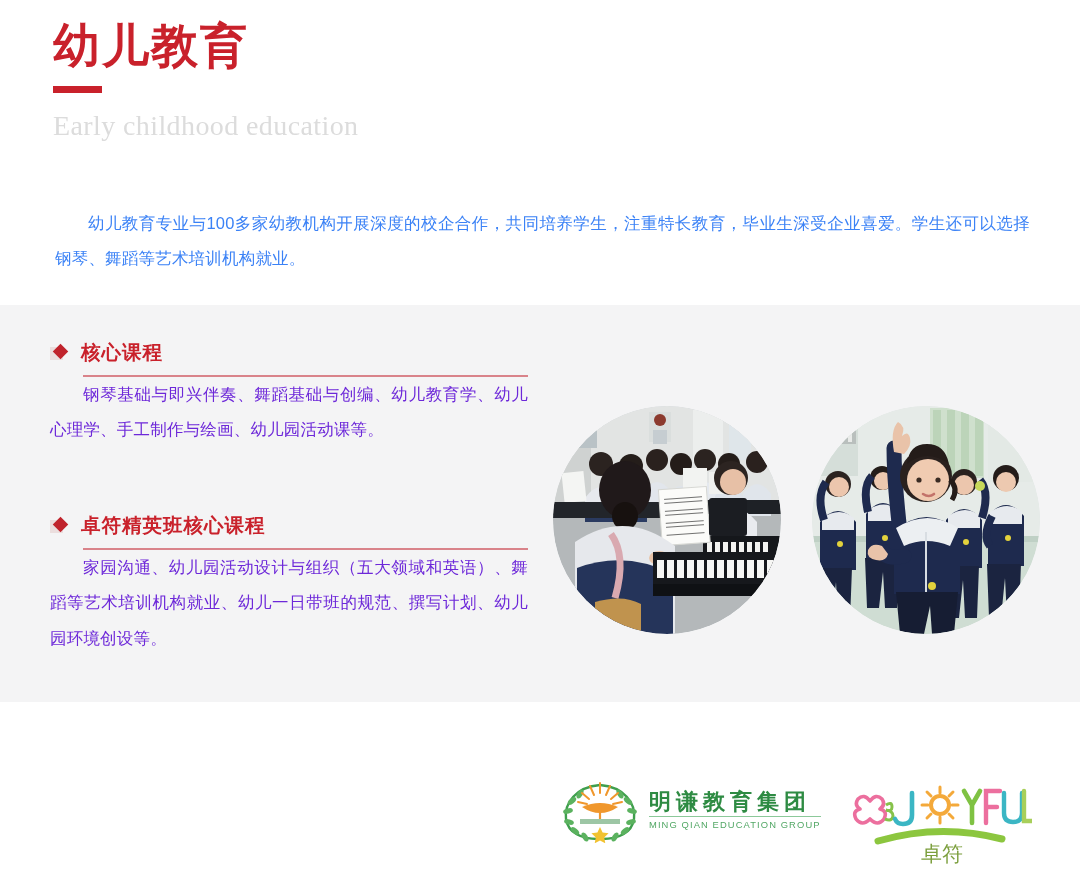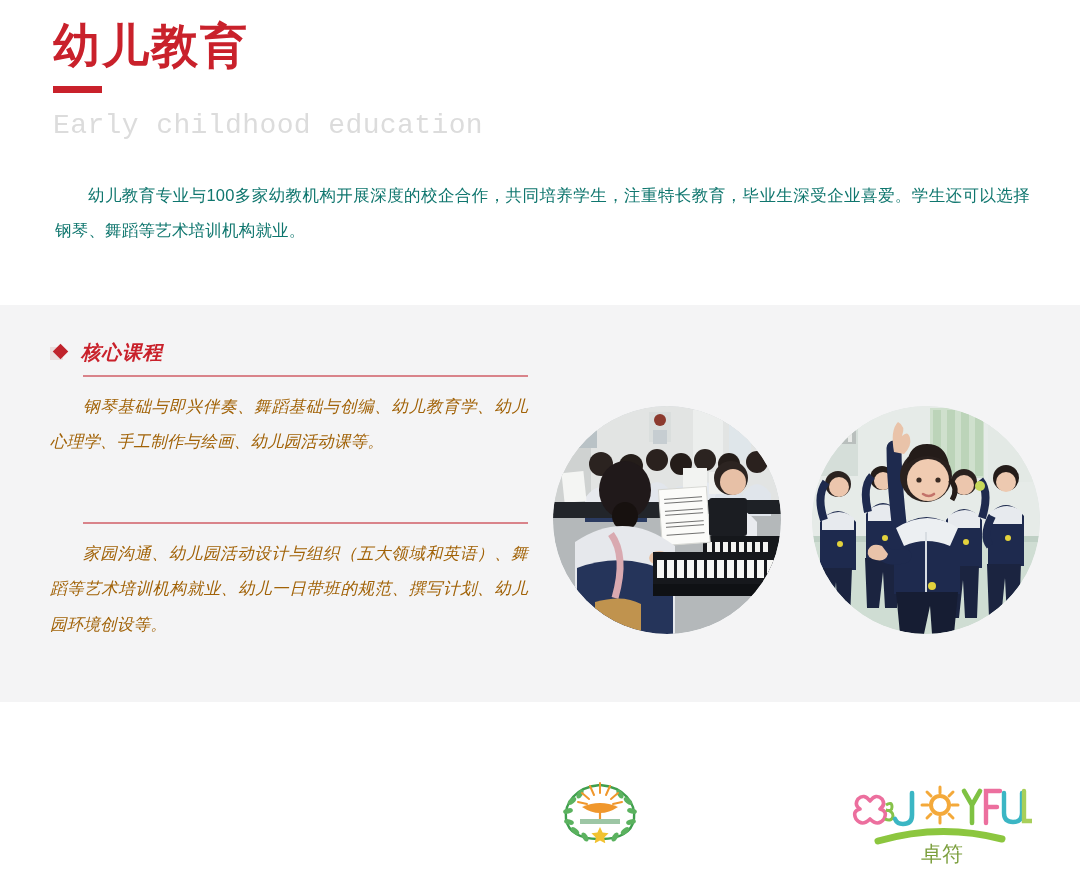--- a/index.html
+++ b/index.html
@@ -39,35 +39,35 @@
     font-family: "Liberation Sans", "DejaVu Sans", sans-serif;
   }
   .title-rule {
     width: 49px;
     height: 7px;
     background: #c9212b;
     margin-top: 13px;
   }
   .page-subtitle {
     margin-top: 19px;
-    font-family: Liberation Mono, monospace;
+    font-family: Liberation Serif, serif;
     font-size: 28px;
     color: #dcdcdc;
     letter-spacing: 0.4px;
     line-height: 1;
   }
 
   
   .intro {
     position: absolute;
     left: 55px;
-    top: 178px;
+    top: 206px;
     width: 975px;
     font-size: 16.5px;
-    color: #0f766e;
+    color: #3b82f6;
     line-height: 2.1;
     text-indent: 2em;
     text-align: justify;
     letter-spacing: 0.2px;
   }
 
   
   .gray-band {
     position: absolute;
     left: 0;
@@ -75,21 +75,20 @@
     width: 1080px;
     height: 397px;
     background: #f4f4f5;
   }
 
   
   .section {
     position: absolute;
     width: 478px;
     left: 50px;
-    font-style: italic;
   }
   .section-head {
     display: flex;
     align-items: center;
     gap: 9px;
     height: 26px;
   }
   .bullet {
     position: relative;
     width: 22px;
@@ -122,23 +121,22 @@
     line-height: 1;
   }
   .section-rule {
     margin-left: 33px;
     margin-top: 9px;
     width: 445px;
     height: 1.6px;
     background: #d9838a;
   }
   .section-body {
-    margin-top: 12px;
     font-size: 16.5px;
-    color: #a16207;
+    color: #6d28d9;
     line-height: 2.15;
     text-indent: 2em;
     text-align: justify;
     letter-spacing: 0.2px;
   }
 
   #sec-core      { top: 340px; }
   #sec-elite     { top: 513px; }
   #sec-coop      { top: 745px; }
 
@@ -218,20 +216,27 @@
         <span class="bk"></span>
           <span class="dm"></span>
       </span>
       <span class="section-title">核心课程</span>
     </div>
     <div class="section-rule"></div>
     <div class="section-body">钢琴基础与即兴伴奏、舞蹈基础与创编、幼儿教育学、幼儿心理学、手工制作与绘画、幼儿园活动课等。</div>
   </div>
 
   <div class="section" id="sec-elite">
+    <div class="section-head">
+      <span class="bullet">
+        <span class="bk"></span>
+          <span class="dm"></span>
+      </span>
+      <span class="section-title">卓符精英班核心课程</span>
+    </div>
     <div class="section-rule"></div>
     <div class="section-body">家园沟通、幼儿园活动设计与组织（五大领域和英语）、舞蹈等艺术培训机构就业、幼儿一日带班的规范、撰写计划、幼儿园环境创设等。</div>
   </div>
 
 
   <div class="photo" id="photo-piano">
     <svg viewBox="0 0 228 228" xmlns="http://www.w3.org/2000/svg">
       <defs>
         <clipPath id="cpA">
             <circle cx="114" cy="114" r="114"></circle>
@@ -475,20 +480,24 @@
           <line x1="62" y1="25" x2="53" y2="27"></line>
         </g>
 
         <path d="M22 30 q18 -8 36 0 q-18 12 -36 0 z" fill="#f0972c"></path>
         <path d="M40 28 l0 14" stroke="#f0972c" stroke-width="2.2"></path>
 
         <rect x="20" y="42" width="40" height="5" fill="#9dc6a5"></rect>
 
         <path d="M40 50 l2.6 5.4 6 .8 -4.4 4.2 1.1 5.9 -5.3 -2.8 -5.3 2.8 1.1 -5.9 -4.4 -4.2 6 -.8 z" fill="#f2c230"></path>
       </svg>
+      <div class="mq-text">
+        <div class="mq-cn">明谦教育集团</div>
+        <div class="mq-en">MING QIAN EDUCATION GROUP</div>
+      </div>
     </div>
 
     <div class="logo-joyful">
       <svg width="180" height="82" viewBox="0 0 180 82" xmlns="http://www.w3.org/2000/svg">
         <g font-family="'DejaVu Sans','Liberation Sans',sans-serif" font-weight="bold">
 
           <path d="M8 26 q-6 -4 -2 -10 q6 -6 12 2 q6 -8 12 -2 q4 6 -2 10 q8 2 4 10 q-6 8 -14 0 q-8 8 -14 0 q-4 -8 4 -10 z" fill="none" stroke="#ec6f9e" stroke-width="3.6" stroke-linejoin="round"></path>
 
           <path d="M34 22 q6 -4 6 2 q0 5 -6 3 q7 1 7 6 q-1 6 -8 3" fill="none" stroke="#86c24a" stroke-width="3"></path>
 

